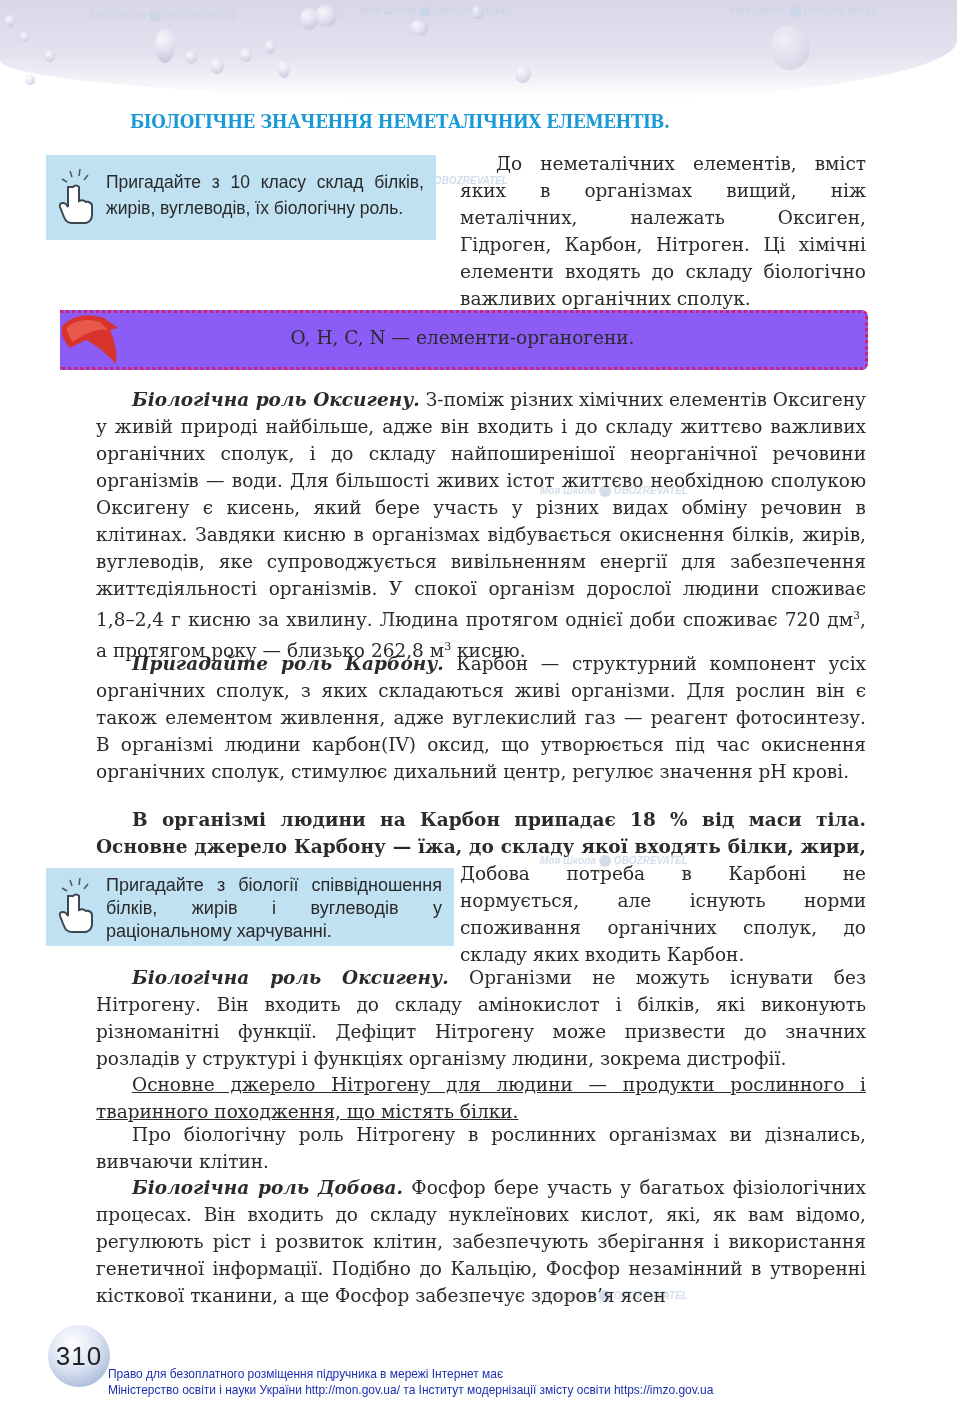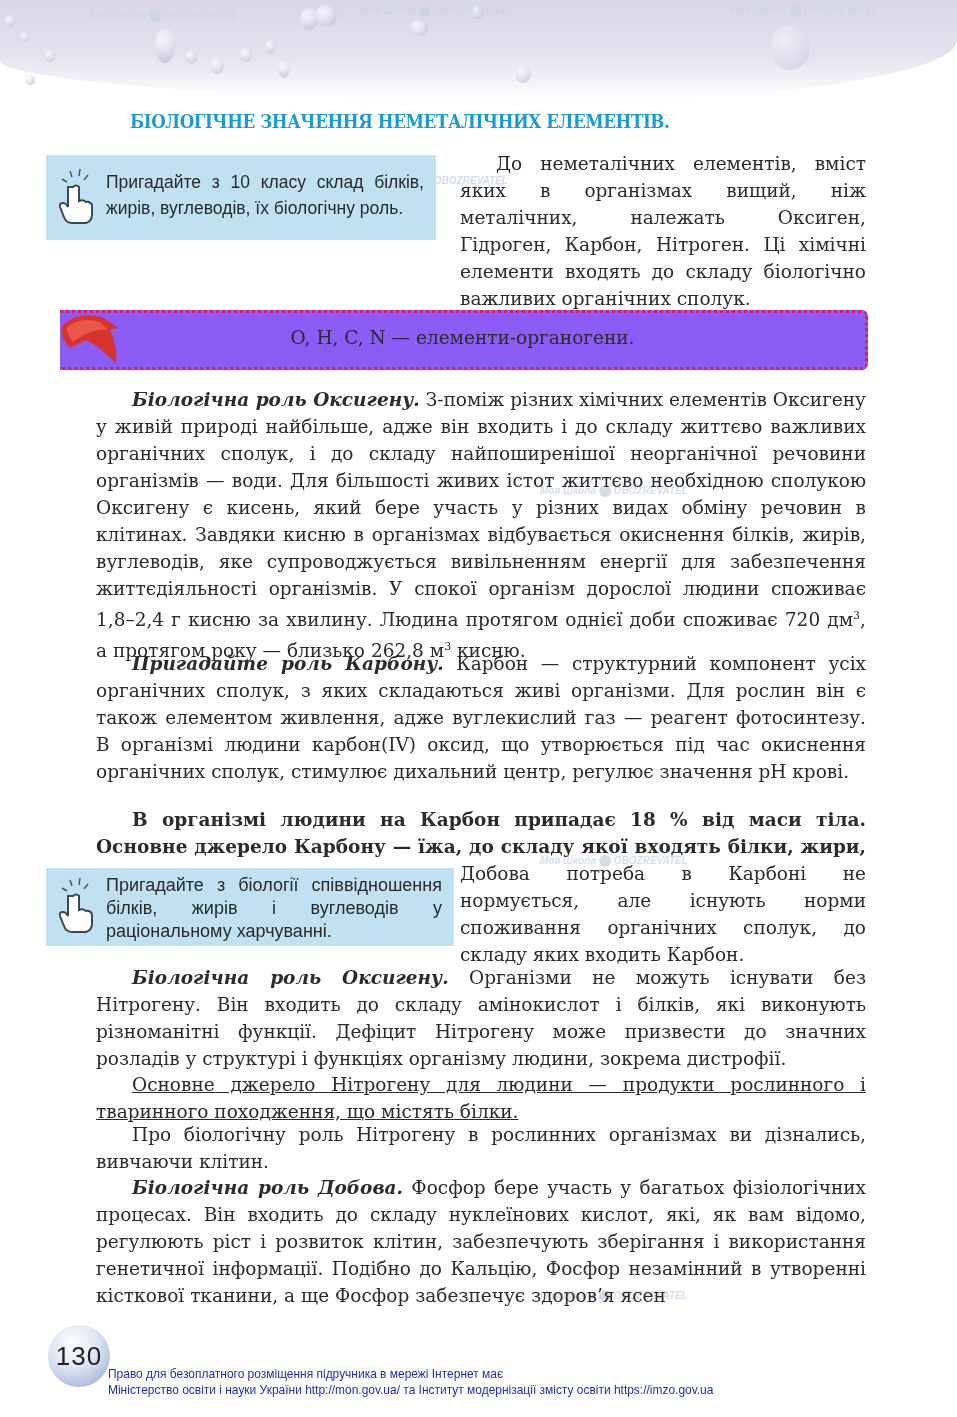--- a/index.html
+++ b/index.html
@@ -149,18 +149,18 @@
 <div class="para indent" style="left:96px;top:964px;width:770px;">
   <b class="lead">Біологічна роль Оксигену.</b><span> Організми не можуть існувати без Нітрогену. Він входить до складу амінокислот і білків, які виконують різноманітні функції. Дефіцит Нітрогену може призвести до значних розладів у структурі і функціях організму людини, зокрема дистрофії.</span>
 </div>
 <div class="para indent" style="left:96px;top:1071px;width:770px;text-decoration:underline;">Основне джерело Нітрогену для людини — продукти рослинного і тваринного походження, що містять білки.</div>
 <div class="para indent" style="left:96px;top:1121px;width:770px;">Про біологічну роль Нітрогену в рослинних організмах ви дізнались, вивчаючи клітин.</div>
 
 <div class="para indent" style="left:96px;top:1174px;width:770px;">
   <b class="lead">Біологічна роль Добова.</b><span> Фосфор бере участь у багатьох фізіологічних процесах. Він входить до складу нуклеїнових кислот, які, як вам відомо, регулюють ріст і розвиток клітин, забезпечують зберігання і використання генетичної інформації. Подібно до Кальцію, Фосфор незамінний в утворенні кісткової тканини, а ще Фосфор забезпечує здоров’я ясен</span>
 </div>
 
-<div class="page-num">130</div>
+<div class="page-num">310</div>
 
 <div class="footer">
   <div>Право для безоплатного розміщення підручника в мережі Інтернет має</div>
   <div>Міністерство освіти і науки України http://mon.gov.ua/ та Інститут модернізації змісту освіти https://imzo.gov.ua</div>
 </div>
 
 </body></html>

